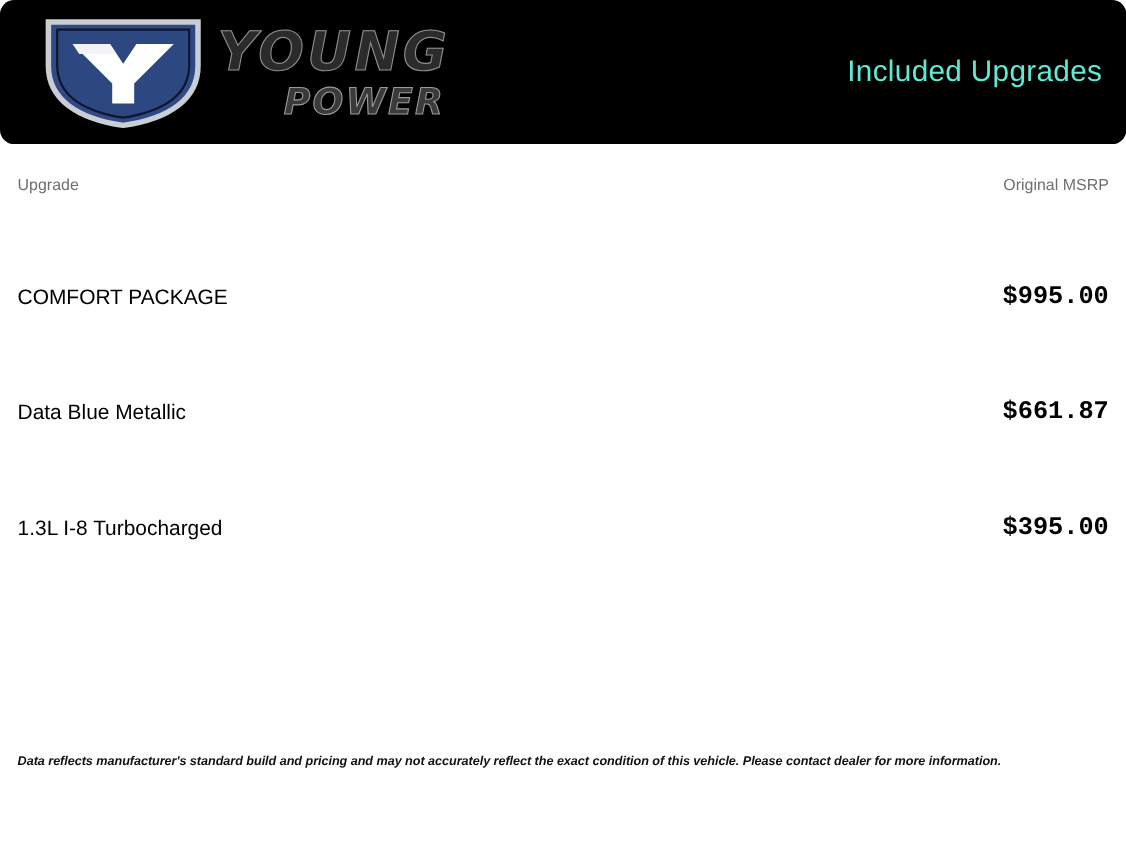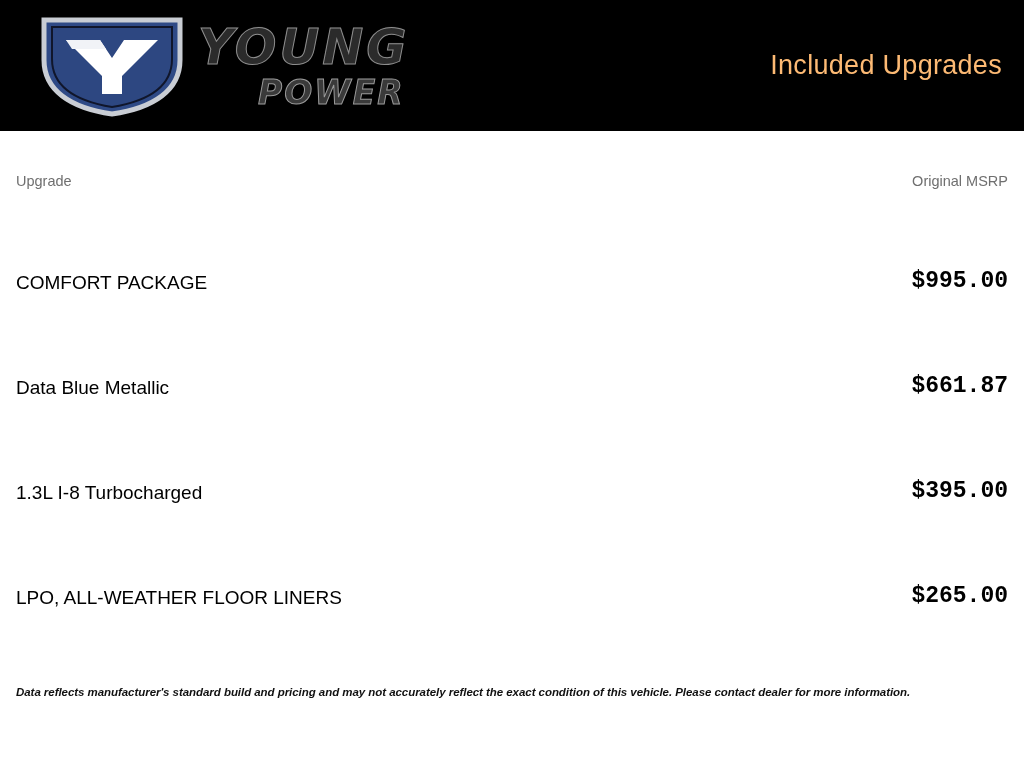--- a/index.html
+++ b/index.html
@@ -19,20 +19,21 @@
     overflow: hidden;
   }
 
   
   .header {
     height: 131px;
     background: #000000;
     position: relative;
     display: flex;
     align-items: center;
+    border-radius: 13px;
   }
   .brand {
     display: flex;
     align-items: center;
     margin-left: 36px;
   }
   .shield {
     width: 152px;
     height: 104px;
     position: relative;
@@ -65,35 +66,35 @@
     color: #3a3a3a;
     -webkit-text-stroke: 1px #9a9a9a;
     text-shadow: 2px 2px 0 #000;
     margin-top: 4px;
     margin-left: 60px;
   }
   .header-title {
     position: absolute;
     right: 22px;
     top: 50px;
-    color: #fdba74;
+    color: #5eead4;
     font-size: 27px;
     font-weight: normal;
     letter-spacing: 0.3px;
   }
 
   
   .content {
     padding: 0 16px;
   }
   .col-heads {
     display: flex;
     justify-content: space-between;
     align-items: baseline;
-    padding-top: 42px;
+    padding-top: 30px;
   }
   .col-heads .h {
     color: #6f6f6f;
     font-size: 14.5px;
   }
 
   .row {
     display: flex;
     justify-content: space-between;
     align-items: flex-end;
@@ -162,22 +163,18 @@
       <div class="name">Data Blue Metallic</div>
       <div class="price">$661.87</div>
     </div>
 
 
     <div class="row">
       <div class="name">1.3L I-8 Turbocharged</div>
       <div class="price">$395.00</div>
     </div>
 
-    <div class="row">
-      <div class="name">LPO, ALL-WEATHER FLOOR LINERS</div>
-      <div class="price">$265.00</div>
-    </div>
 
   </div>
 
   <div class="disclaimer">Data reflects manufacturer's standard build and pricing and may not accurately reflect the exact condition of this vehicle. Please contact dealer for more information.</div>
 
 </div>
 
 </body></html>

